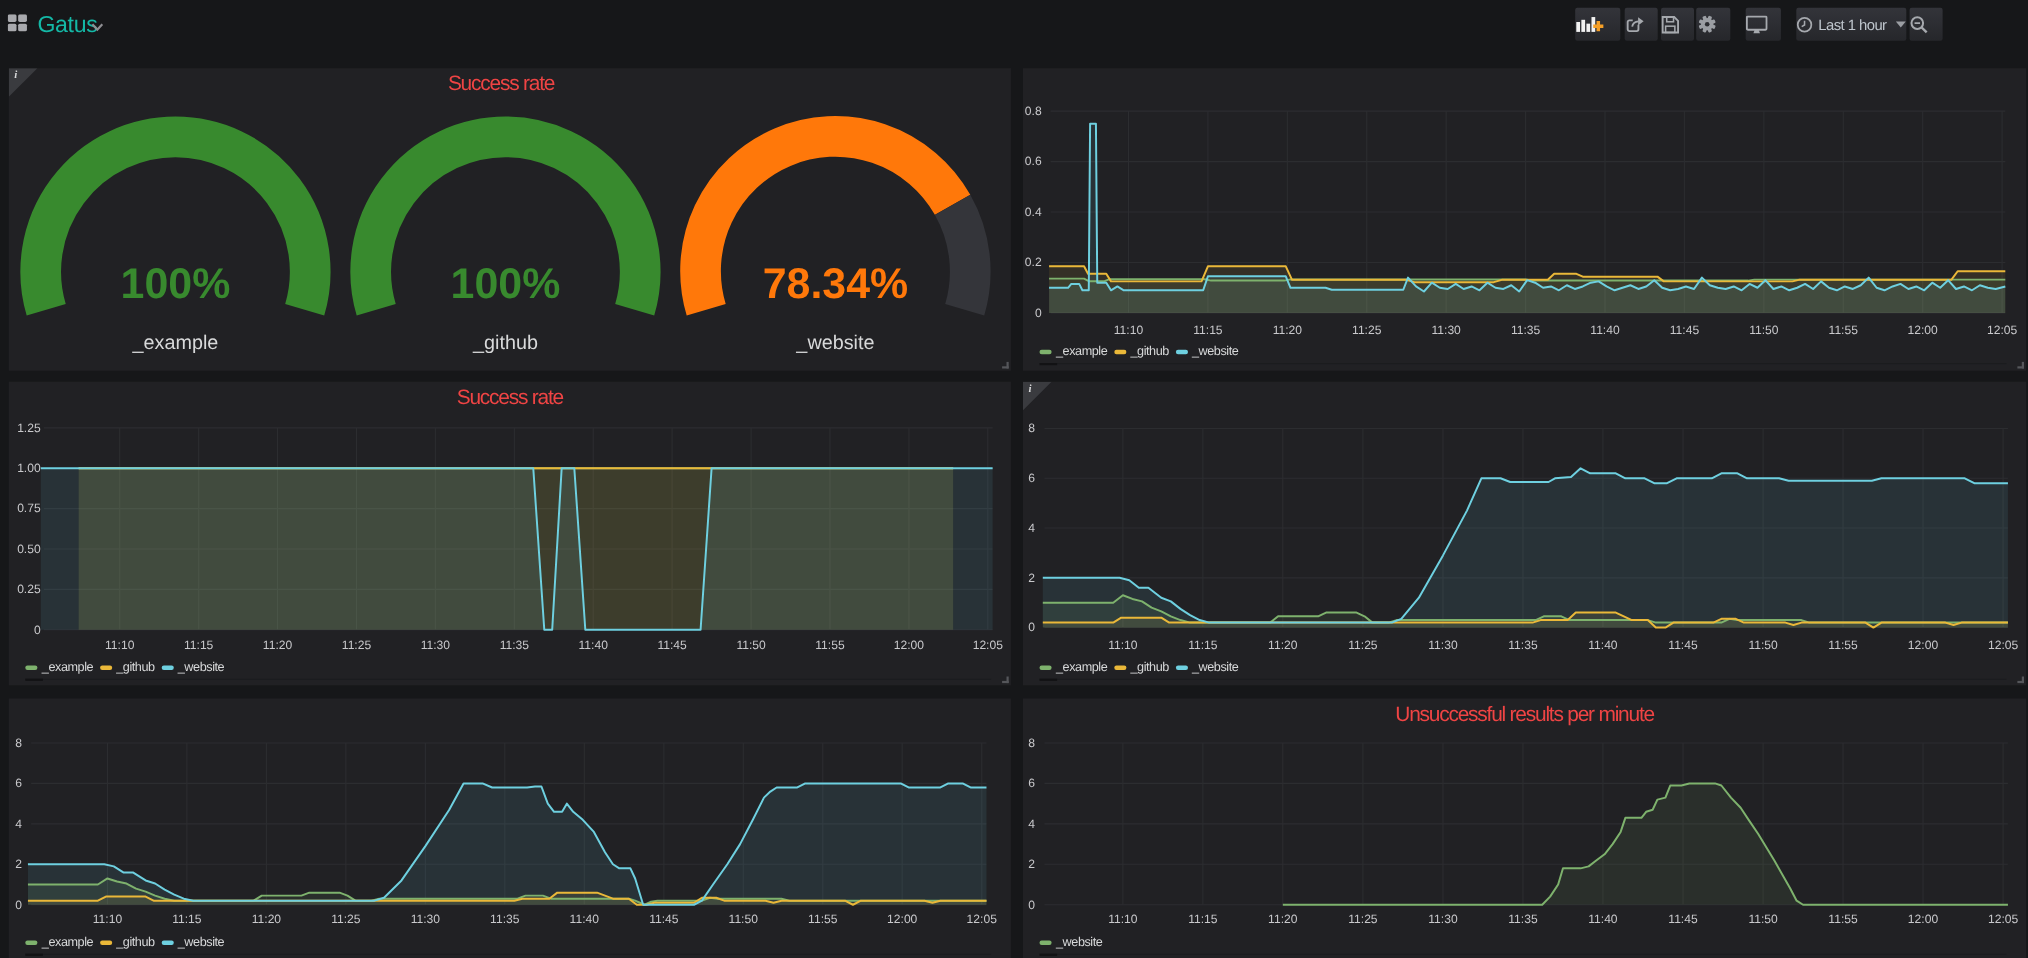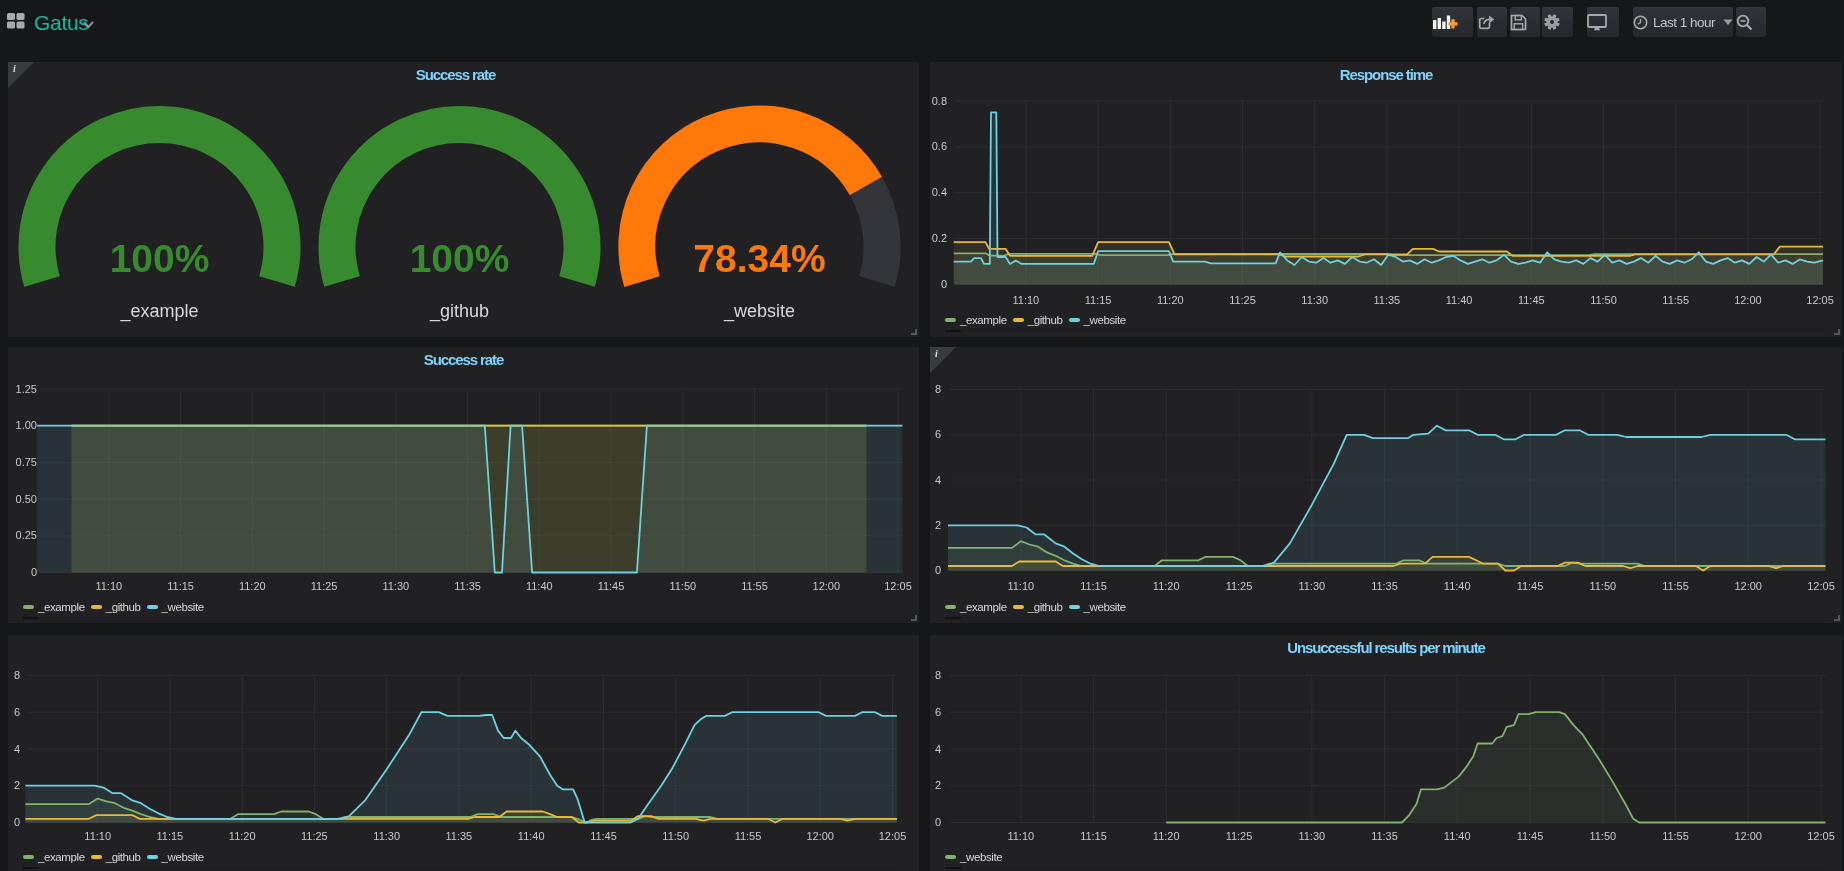--- a/index.html
+++ b/index.html
@@ -1,16 +1,16 @@
 <!DOCTYPE html>
 <html><head><meta charset="utf-8"><style>
 *{margin:0;padding:0;box-sizing:border-box}
 html,body{width:1844px;height:871px;overflow:hidden;background:#161719;font-family:"Liberation Sans",sans-serif}
 .panel{position:absolute;background:#212124;overflow:hidden}
-.ptitle{position:absolute;top:4px;left:0;text-align:center;font-size:15px;font-weight:bold;letter-spacing:-1.1px;color:#7dd3fc}
+.ptitle{position:absolute;top:4px;left:0;text-align:center;font-size:19px;font-weight:normal;letter-spacing:-1.1px;color:#ef4444}
 .tick{font-family:"Liberation Sans",sans-serif;font-size:11px;fill:#c9c9cc}
 .leg{position:absolute;display:flex;align-items:center}
 .ld{width:11px;height:4px;border-radius:2px;margin-right:4px;display:inline-block}
 .lt{font-size:11.5px;letter-spacing:-0.4px;color:#d8d9da;margin-right:6px}
 .rz{position:absolute;right:2px;bottom:2px;width:6px;height:6px;border-right:2px solid #55565a;border-bottom:2px solid #55565a}
 .icorner{position:absolute;left:0;top:0;width:0;height:0;border-top:26px solid #3a3b3f;border-right:26px solid transparent}
 .itext{position:absolute;left:5px;top:1px;font:italic bold 10px "Liberation Serif",serif;color:#d8d9da}
 .btn{position:absolute;top:7px;height:30px;background:linear-gradient(180deg,#33343a,#26272b);border-radius:2px;display:flex;align-items:center;justify-content:space-between}
 </style></head><body>
 <svg width="30" height="30" style="position:absolute;left:7px;top:13px">
@@ -110,21 +110,20 @@
       <text x="451.5" y="196.3" text-anchor="middle" dominant-baseline="central" style="font-size:39px;font-weight:bold" fill="#388a2e">100%</text>
       <text x="451.5" y="249.3" text-anchor="middle" dominant-baseline="central" style="font-size:18px" fill="#d8d9da">_github</text>
       <path d="M634.0 219.6A122.5 122.5 0 0 1 858.0 124.2" fill="none" stroke="#ff780a" stroke-width="37"></path>
       <path d="M858.0 124.2A122.5 122.5 0 0 1 869.0 219.6" fill="none" stroke="#34353a" stroke-width="37"></path>
       <text x="751.5" y="196.3" text-anchor="middle" dominant-baseline="central" style="font-size:39px;font-weight:bold" fill="#ff780a">78.34%</text>
       <text x="751.5" y="249.3" text-anchor="middle" dominant-baseline="central" style="font-size:18px" fill="#d8d9da">_website</text>
     </svg>
     <div class="rz"></div>
   </div>
 <div class="panel" style="left:930px;top:62px;width:912px;height:275px">
-    <div class="ptitle" style="width:912px">Response time</div>
     <svg width="912" height="275" style="position:absolute;left:0;top:0">
       <line x1="25.1" y1="222.5" x2="893.0" y2="222.5" stroke="#2c2d30" stroke-width="1"></line>
       <line x1="25.1" y1="176.6" x2="893.0" y2="176.6" stroke="#2c2d30" stroke-width="1"></line>
       <line x1="25.1" y1="130.7" x2="893.0" y2="130.7" stroke="#2c2d30" stroke-width="1"></line>
       <line x1="25.1" y1="84.9" x2="893.0" y2="84.9" stroke="#2c2d30" stroke-width="1"></line>
       <line x1="25.1" y1="39.0" x2="893.0" y2="39.0" stroke="#2c2d30" stroke-width="1"></line>
       <line x1="95.9" y1="39.0" x2="95.9" y2="222.5" stroke="#2c2d30" stroke-width="1"></line>
       <line x1="168.1" y1="39.0" x2="168.1" y2="222.5" stroke="#2c2d30" stroke-width="1"></line>
       <line x1="240.3" y1="39.0" x2="240.3" y2="222.5" stroke="#2c2d30" stroke-width="1"></line>
       <line x1="312.5" y1="39.0" x2="312.5" y2="222.5" stroke="#2c2d30" stroke-width="1"></line>

